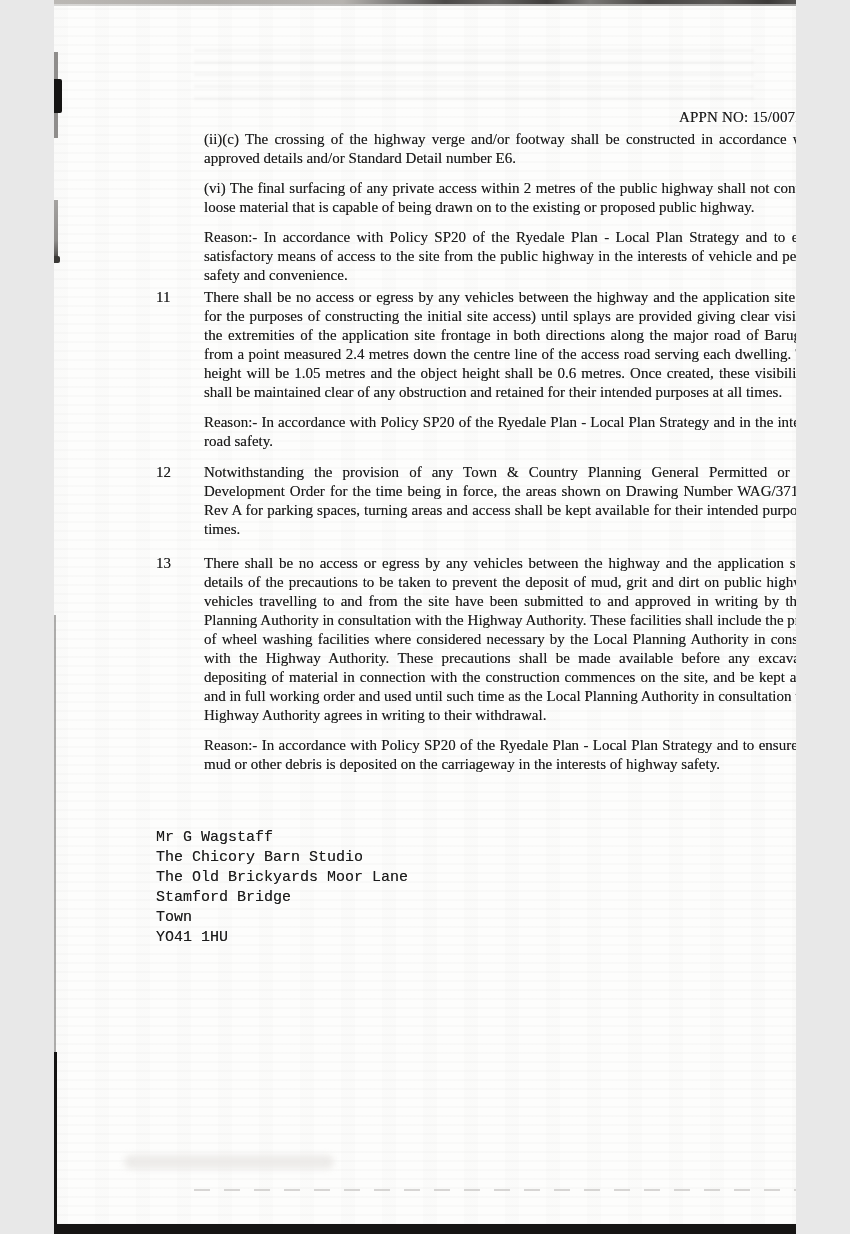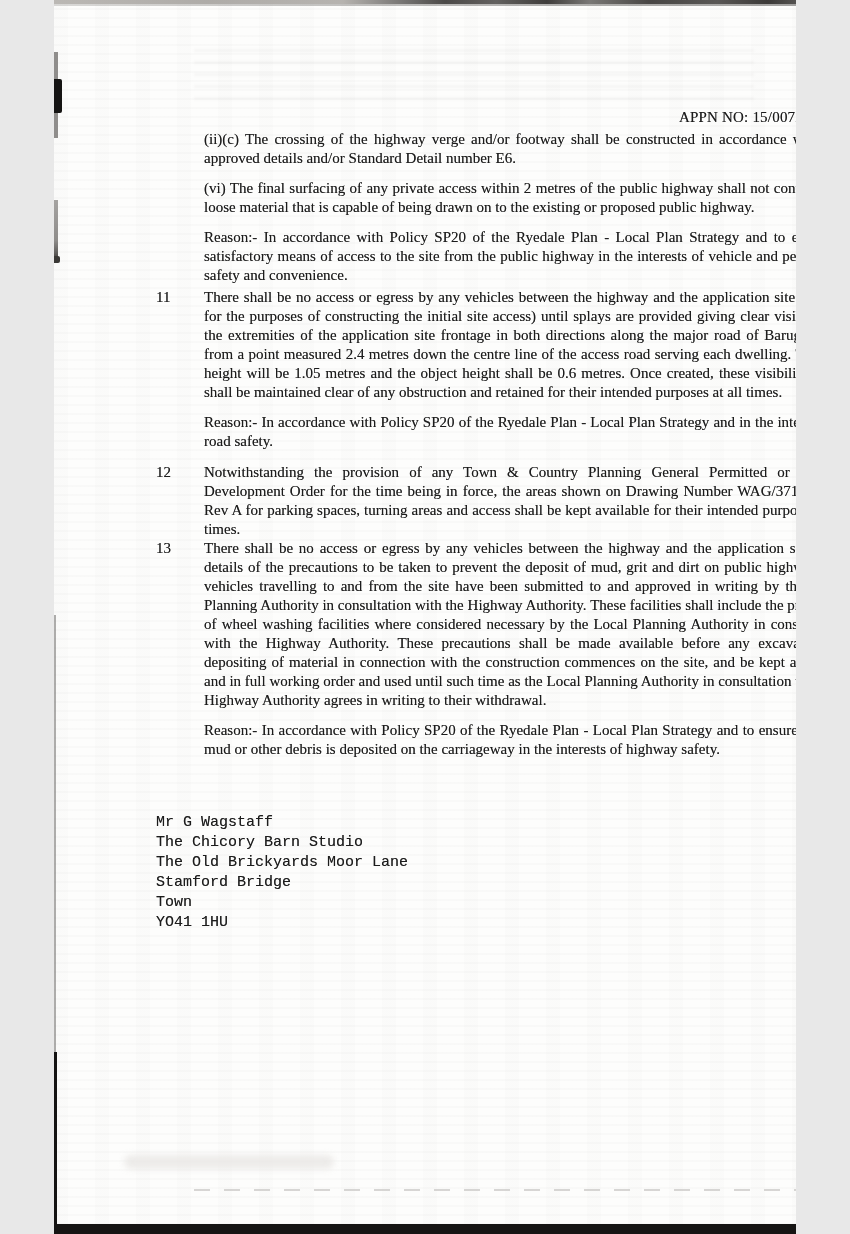--- a/index.html
+++ b/index.html
@@ -33,21 +33,21 @@
     text-shadow: 0 0 0.5px rgba(20,20,20,0.55);
   }
   .appn { text-align: right; letter-spacing: 0.2px; }
   .para { margin: 0 0 0 48px; text-align: justify; }
   .condition { position: relative; }
   .cond-num { position: absolute; left: 0; top: 0; }
   .cond-text, .cond-reason { margin: 0 0 0 48px; text-align: justify; }
   .mt3  { margin-top: 3px; }
   .mt11 { margin-top: 11px; }
   .mt14 { margin-top: 14px; }
-  .mt15 { }
+  .mt15 { margin-top: 15px; }
   .mt16 { margin-top: 12px; }
   .address { margin-top: 54px; line-height: 19px; }
   .address div { margin-bottom: 1px; font-family: Liberation Mono, monospace; }
 
   
   .artifact { position: absolute; pointer-events: none; }
   .top-band {
     left: 0; top: 0; width: 850px; height: 4px;
     background: linear-gradient(90deg,
       #b5b2ae 0%, #a8a5a1 18%, #b0ada9 34%, #6b6967 41%,

